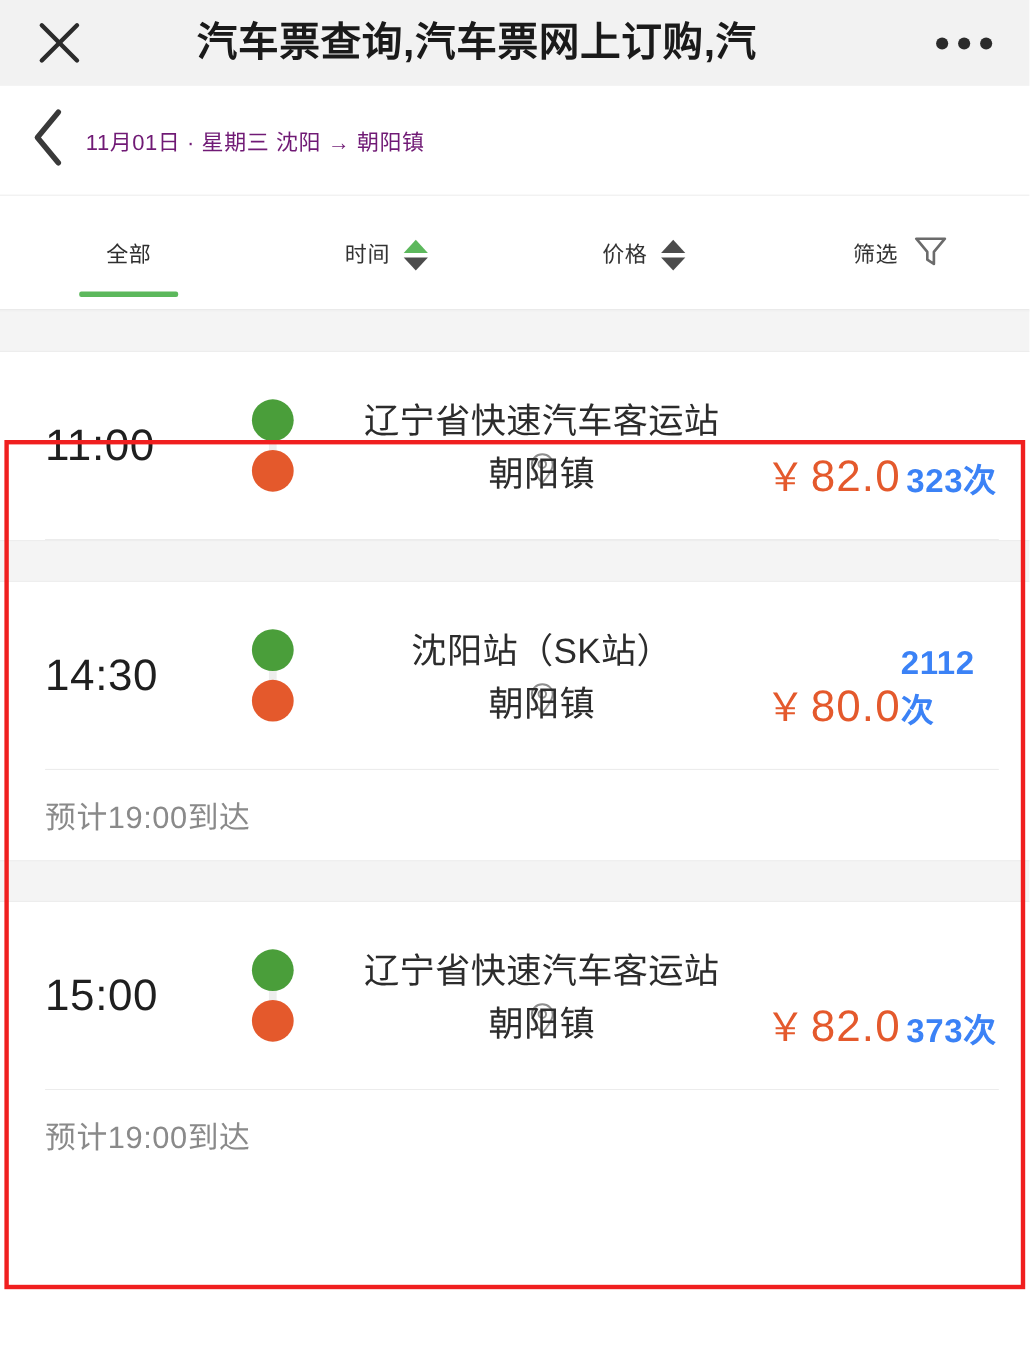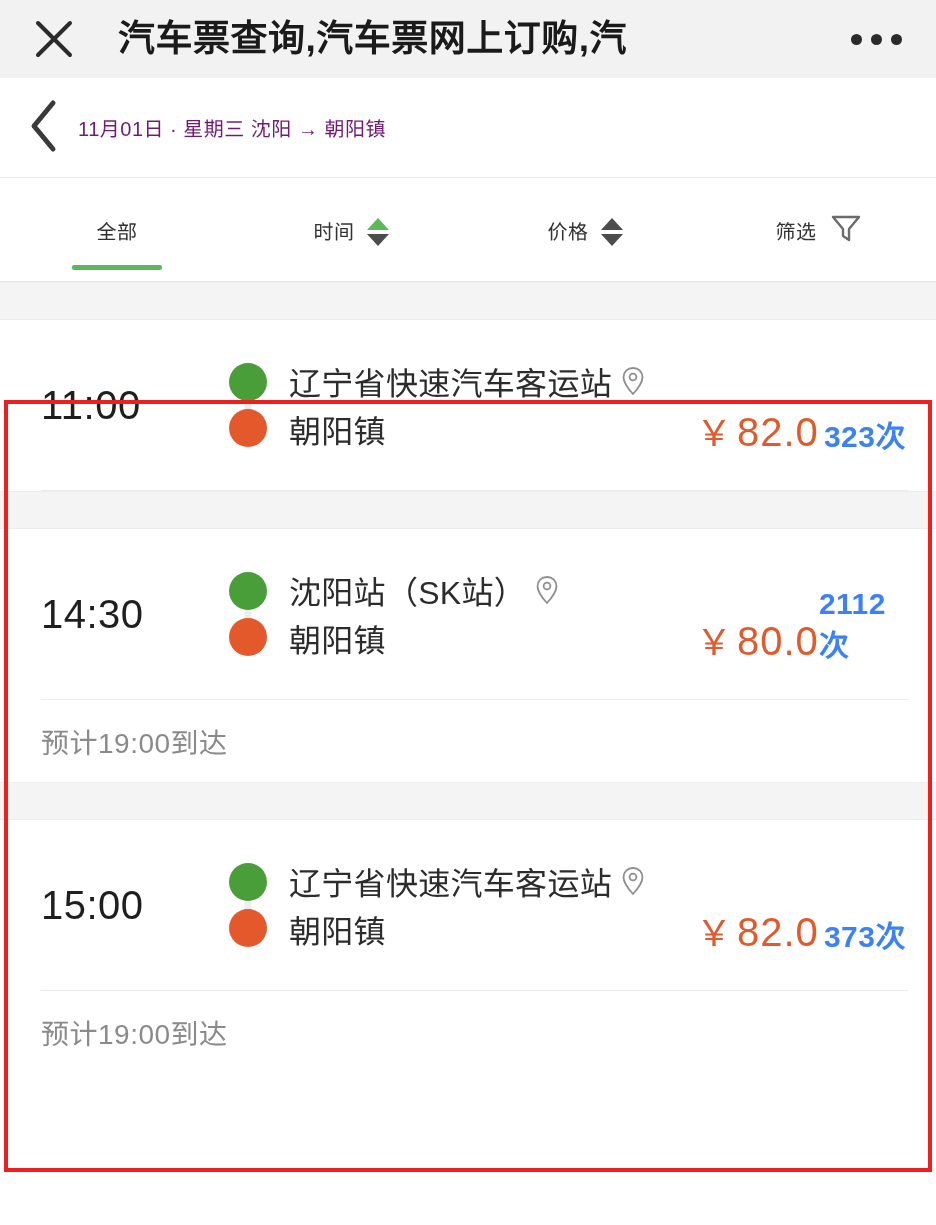--- a/index.html
+++ b/index.html
@@ -33,21 +33,21 @@
     width: 108px;
     height: 78px;
     display: flex;
     align-items: center;
     justify-content: center;
     flex: 0 0 auto;
   }
   .wx-close svg { display: block; }
   .wx-title {
     flex: 1 1 auto;
-    text-align: left;
+    text-align: right;
     font-size: 37px;
     font-weight: 700;
     color: #1a1a1a;
     letter-spacing: 0.5px;
     white-space: nowrap;
     overflow: hidden;
     padding-left: 10px;
     padding-right: 0;
     line-height: 78px;
     max-width: 580px;
@@ -230,20 +230,21 @@
   }
   .station-row {
     height: 48px;
     display: flex;
     align-items: center;
     gap: 8px;
     font-size: 32px;
     color: #2c2c2c;
     white-space: nowrap;
     letter-spacing: 0.3px;
+    flex-direction: column;
   }
   .station-row .pin { flex: 0 0 auto; display: inline-flex; align-items: center; }
   .price-col {
     width: 210px;
     flex: 0 0 auto;
     display: flex;
     flex-direction: row;
     align-items: flex-end;
     justify-content: space-between;
     align-self: stretch;

